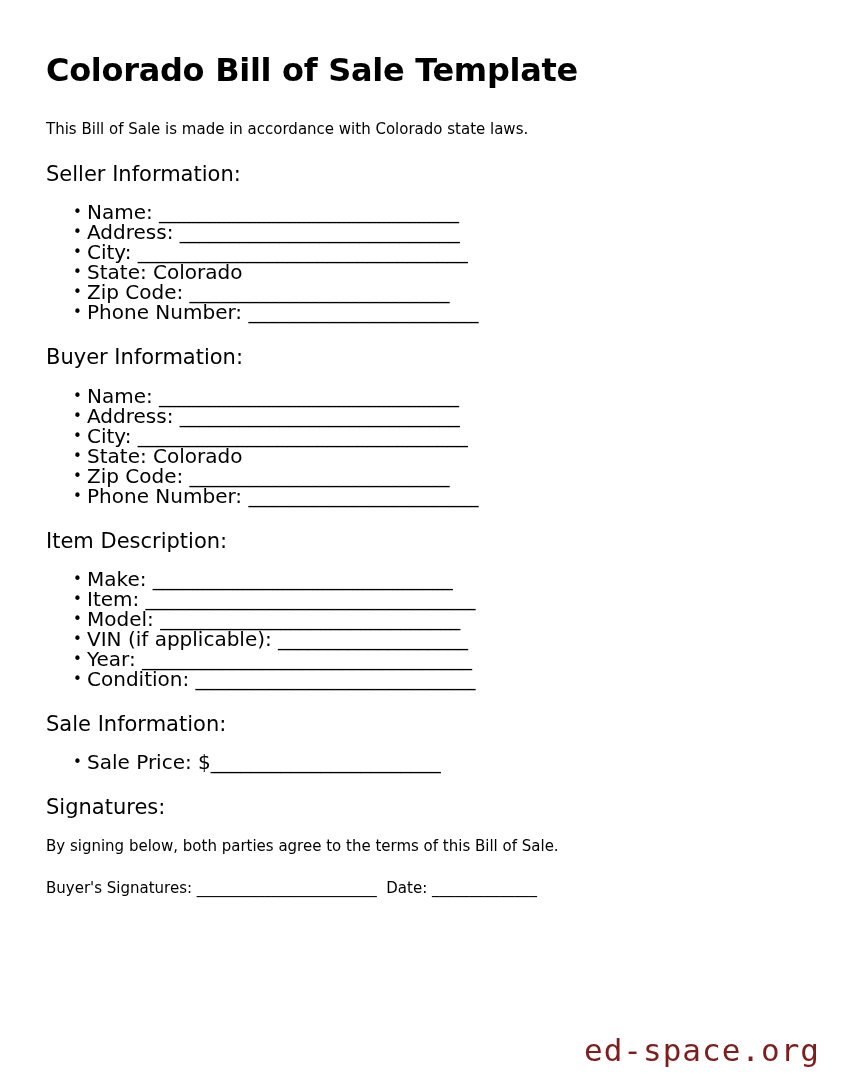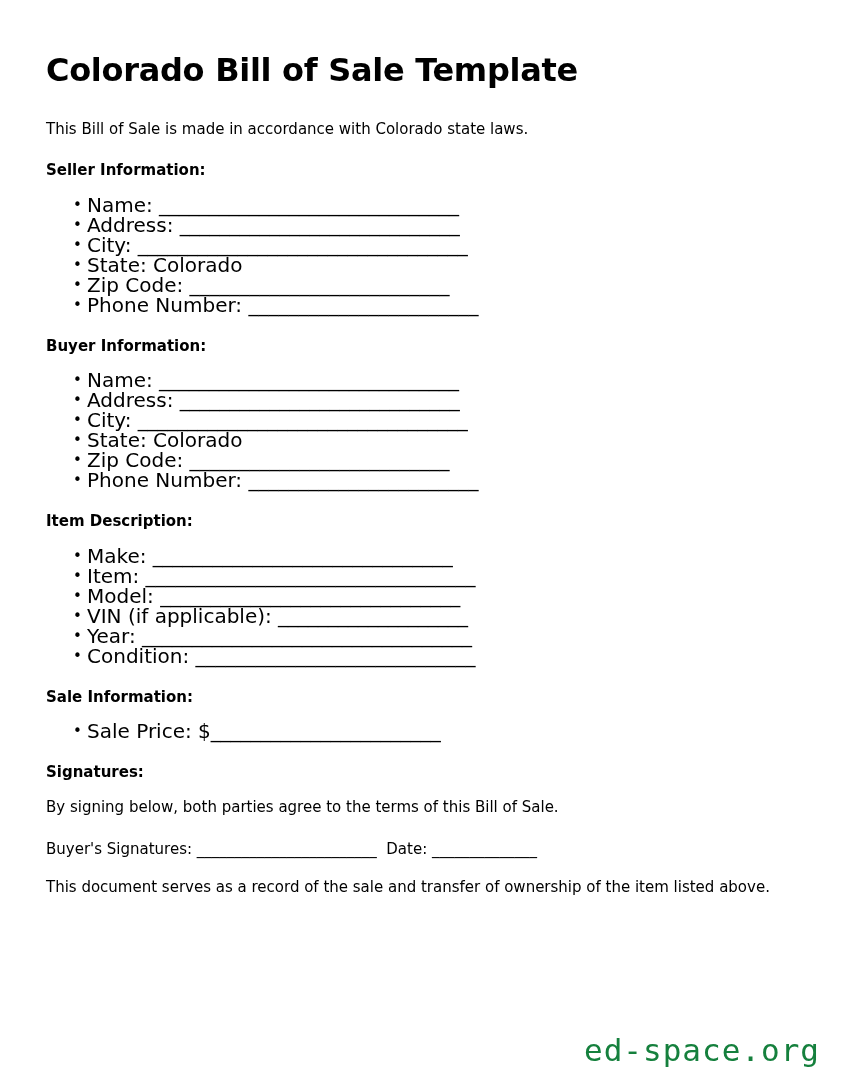--- a/index.html
+++ b/index.html
@@ -39,22 +39,22 @@
     font-family: "DejaVu Sans", sans-serif;
   }
 
   p.intro, p.body-para {
     font-size: 15px;
     line-height: 1.35;
     margin: 0 0 22px 0;
   }
 
   h2.section-title {
-    font-size: 15px;
-    font-weight: bold;
+    font-size: 21px;
+    font-weight: normal;
     margin: 0 0 14px 0;
     line-height: 1.3;
   }
 
   ul.field-list {
     list-style: none;
     margin: 0 0 22px 0;
     padding: 0;
   }
   ul.field-list li {
@@ -88,21 +88,21 @@
     width: 745px;
   }
 
   .watermark {
     position: absolute;
     right: 24px;
     bottom: 24px;
     font-family: "DejaVu Sans Mono", monospace;
     font-size: 31px;
     letter-spacing: 1px;
-    color: #15803d;
+    color: #7f1d1d;
     white-space: pre;
   }
 </style>
 </head>
 <body>
 
 <div class="page">
   <div class="content">
 
     <h1 class="doc-title">Colorado Bill of Sale Template</h1>
@@ -142,18 +142,17 @@
     <h2 class="section-title">Sale Information:</h2>
     <ul class="field-list">
       <li><span>Sale Price: $</span><span>_______________________</span></li>
     </ul>
 
     <h2 class="section-title">Signatures:</h2>
     <p class="body-para">By signing below, both parties agree to the terms of this Bill of Sale.</p>
 
     <div class="sig-line">Buyer's Signatures: ________________________  Date: ______________</div>
 
-    <p class="closing">This document serves as a record of the sale and transfer of ownership of the item listed above.</p>
 
   </div>
 
   <div class="watermark">ed-space.org</div>
 </div>
 
 </body></html>

